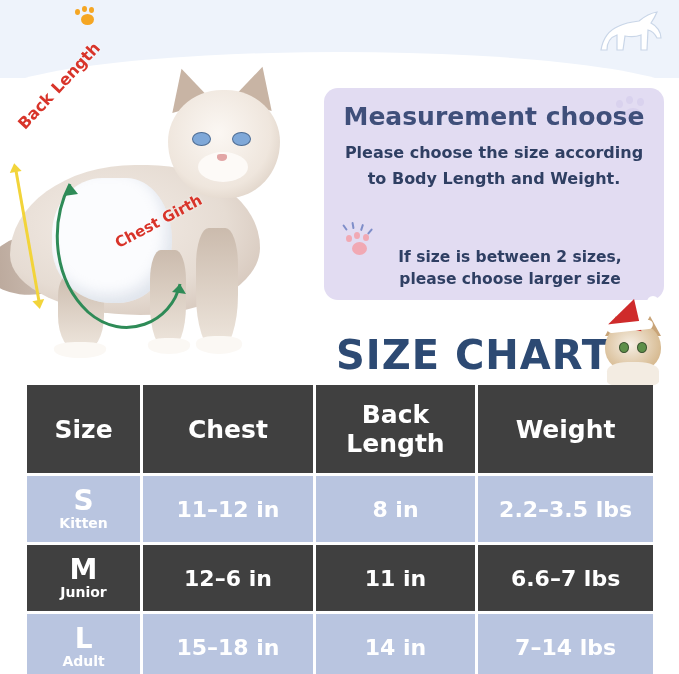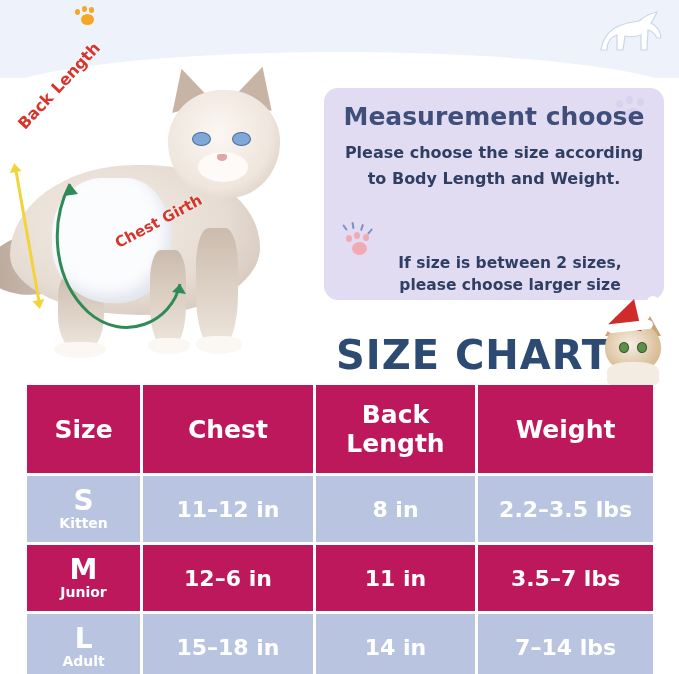--- a/index.html
+++ b/index.html
@@ -215,21 +215,21 @@
     left: 20px; top: 52px;
     width: 300px;
     text-align: center;
     color: #2f3f63;
     font-size: 16px;
     font-weight: bold;
     line-height: 26px;
   }
   .notes-p2 {
     position: absolute;
-    left: 46px; top: 164px;
+    left: 46px; top: 158px;
     width: 280px;
     text-align: center;
     color: #2f3f63;
     font-size: 15.5px;
     font-weight: bold;
     line-height: 22px;
   }
   .notes-paw {
     position: absolute;
     left: 22px; top: 144px;
@@ -332,21 +332,21 @@
 
   
   .table {
     position: absolute;
     left: 24px; top: 382px;
     width: 632px;
     border-collapse: separate;
     border-spacing: 3px;
   }
   .table th, .table td {
-    background: #be185d;
+    background: #404040;
     color: #ffffff;
     font-weight: bold;
     text-align: center;
     vertical-align: middle;
     padding: 0;
   }
   .table th {
     height: 88px;
     font-size: 25px;
   }
@@ -480,21 +480,21 @@
         <td>8 in</td>
         <td>2.2–3.5 lbs</td>
       </tr>
       <tr>
         <td>
           <span class="sz-letter">M</span>
           <span class="sz-sub">Junior</span>
         </td>
         <td>12–6 in</td>
         <td>11 in</td>
-        <td>3.5–7 lbs</td>
+        <td>6.6–7 lbs</td>
       </tr>
       <tr class="row-alt">
         <td>
           <span class="sz-letter">L</span>
           <span class="sz-sub">Adult</span>
         </td>
         <td>15–18 in</td>
         <td>14 in</td>
         <td>7–14 lbs</td>
       </tr>

